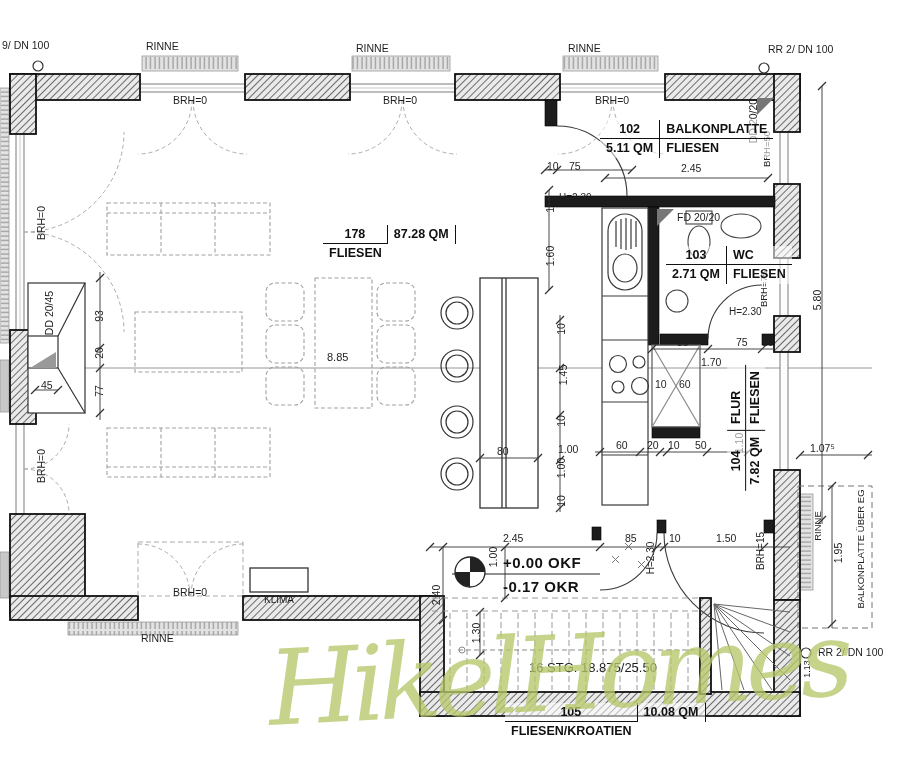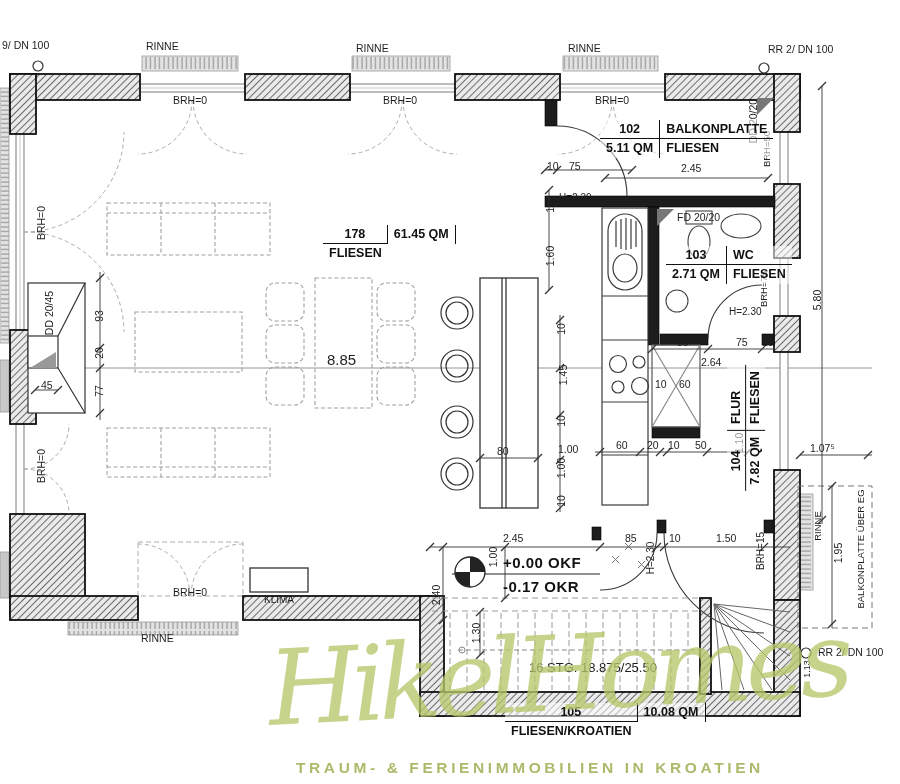--- a/index.html
+++ b/index.html
@@ -3,21 +3,21 @@
 <meta charset="utf-8">
 <style>
 *{margin:0;padding:0;box-sizing:border-box}
 html,body{background:#fff}
 #stage{position:relative;width:900px;height:784px;background:#fff;overflow:hidden;
   font-family:"Liberation Sans",sans-serif}
 #plansvg{position:absolute;left:0;top:0}
 .lbl{position:absolute;white-space:nowrap;color:#1e1e1e;font-size:11px;line-height:1;
   font-family:"Liberation Sans",sans-serif}
 .dim{font-size:10.5px;color:#1e1e1e}
-.f10{font-size:10px}.f95{font-size:9.5px}.f9{font-size:9px}.f115{font-size:15px}.f13{font-size:13px}
+.f10{font-size:10px}.f95{font-size:9.5px}.f9{font-size:9px}.f115{font-size:11px}.f13{font-size:13px}
 .rot{transform:translate(-50%,-50%) rotate(-90deg)}
 .ctr{transform:translate(-50%,-50%)}
 .lvl{font-size:15px;font-weight:700;color:#111;letter-spacing:.5px}
 .rtable{position:absolute;display:grid;grid-template-columns:max-content max-content;
   font-weight:600;font-size:12.5px;color:#101010;background:rgba(255,255,255,.55)}
 .rtable span{padding:2px 6px;line-height:1.15}
 .rtable .c1{border-right:1.4px solid #111;border-bottom:1.4px solid #111;text-align:center}
 .rtable .c2{border-bottom:1.4px solid #111}
 .rtable .c3{border-right:1.4px solid #111;text-align:center}
 .rot-wrap{position:absolute;transform:translate(-50%,-50%) rotate(-90deg)}
@@ -341,21 +341,21 @@
 <span class="lbl dim" style="left:547px;top:161px">10</span>
 <span class="lbl dim" style="left:569px;top:161px">75</span>
 <span class="lbl dim" style="left:681px;top:163px">2.45</span>
 <span class="lbl dim f10" style="left:559px;top:193px">H=2.30</span>
 <span class="lbl dim" style="left:677px;top:212px">FD 20/20</span>
 <span class="lbl dim f10" style="left:729px;top:307px">H=2.30</span>
 
 <span class="lbl dim" style="left:677px;top:337px">85</span>
 <span class="lbl dim" style="left:736px;top:337px">75</span>
 <span class="lbl dim" style="left:762px;top:337px">10</span>
-<span class="lbl dim" style="left:701px;top:357px">2.64</span>
+<span class="lbl dim" style="left:701px;top:357px">1.70</span>
 <span class="lbl dim" style="left:655px;top:379px">10</span>
 <span class="lbl dim" style="left:679px;top:379px">60</span>
 
 <span class="lbl dim f115" style="left:327px;top:352px">8.85</span>
 <span class="lbl dim" style="left:41px;top:380px">45</span>
 
 <span class="lbl dim" style="left:616px;top:440px">60</span>
 <span class="lbl dim" style="left:647px;top:440px">20</span>
 <span class="lbl dim" style="left:668px;top:440px">10</span>
 <span class="lbl dim" style="left:695px;top:440px">50</span>
@@ -401,21 +401,21 @@
 <span class="lbl dim rot" style="left:493px;top:557px">1.00</span>
 <span class="lbl dim rot" style="left:436px;top:595px">2.40</span>
 <span class="lbl dim rot" style="left:476px;top:633px">1.30</span>
 <span class="lbl dim rot" style="left:838px;top:553px">1.95</span>
 <span class="lbl dim rot f95" style="left:818px;top:526px">RINNE</span>
 <span class="lbl dim rot f95" style="left:861px;top:549px">BALKONPLATTE ÜBER EG</span>
 <span class="lbl dim rot f9" style="left:807px;top:669px">1.13</span>
 
 <div class="rtable" style="left:323px;top:225px">
   <span class="c1">178</span>
-  <span class="c3">61.45 QM</span>
+  <span class="c3">87.28 QM</span>
   <span class="c4">FLIESEN</span>
 </div>
 <div class="rtable" style="left:600px;top:120px">
   <span class="c1">102</span>
   <span class="c2">BALKONPLATTE</span>
   <span class="c3">5.11 QM</span>
   <span class="c4">FLIESEN</span>
 </div>
 <div class="rtable" style="left:666px;top:246px">
   <span class="c1">103</span>
@@ -431,15 +431,14 @@
     <span class="c4">FLIESEN</span>
   </div>
 </div>
 <div class="rtable" style="left:505px;top:703px">
   <span class="c1">105</span>
   <span class="c3">10.08 QM</span>
   <span class="c4">FLIESEN/KROATIEN</span>
 </div>
 
 <div class="wm-script">HikelHomes</div>
-<div class="wm-tagline">TRAUM- &amp; FERIENIMMOBILIEN IN KROATIEN</div>
 
 </div>
 
 </body></html>

